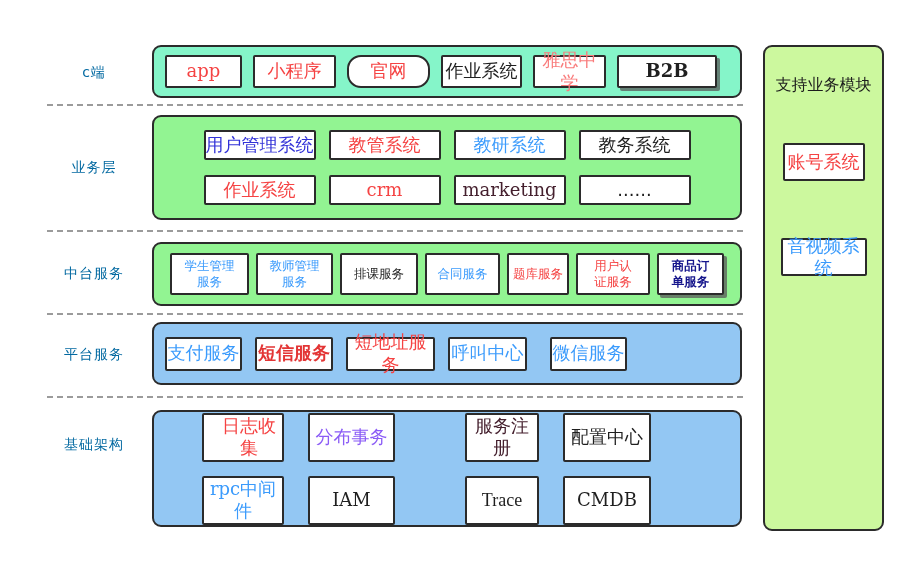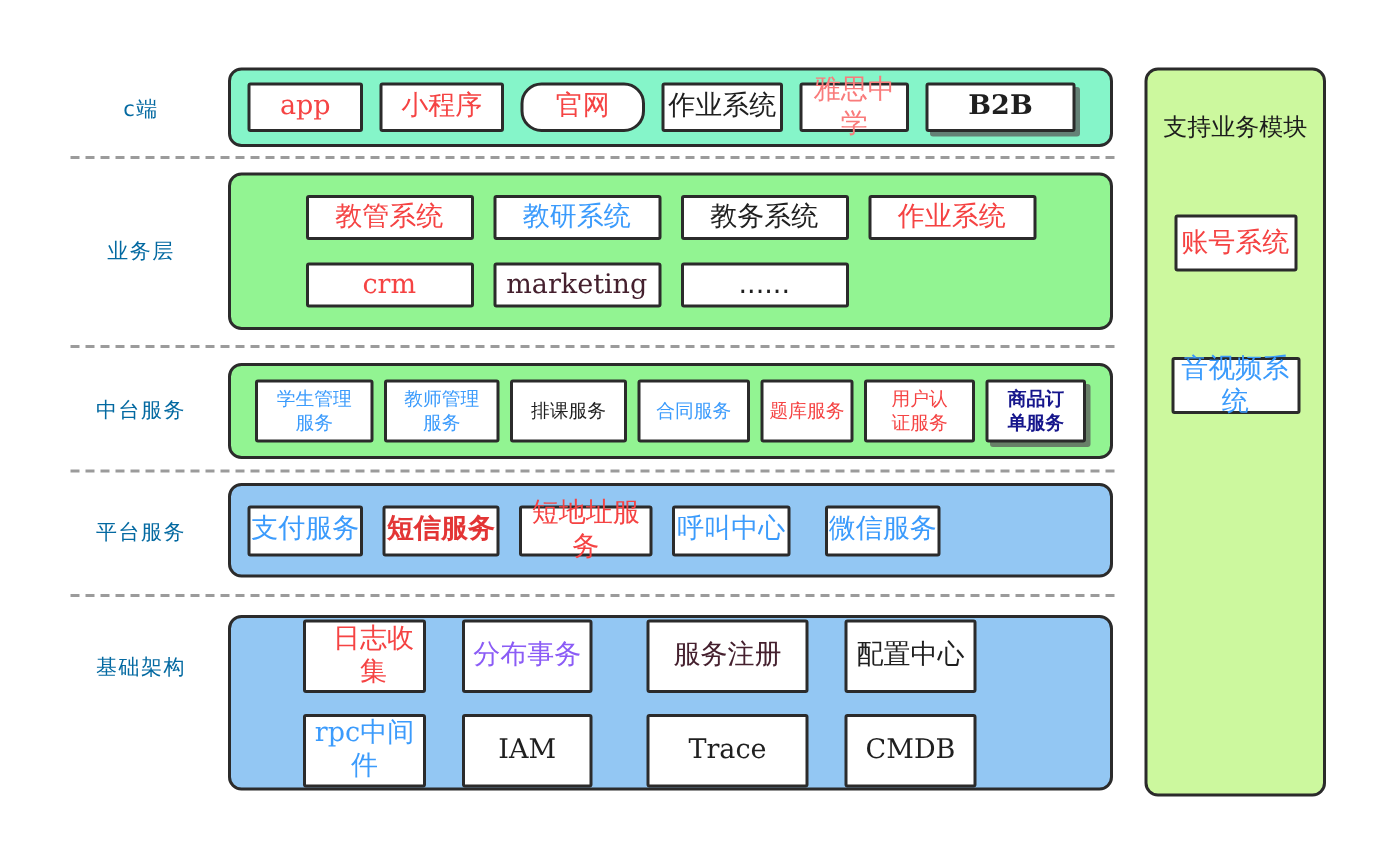--- a/index.html
+++ b/index.html
@@ -54,21 +54,21 @@
   .row3 .box:nth-child(3){ width:78px; } .row3 .box:nth-child(4){ width:75px; }
   .row3 .box:nth-child(5){ width:62px; } .row3 .box:nth-child(6){ width:74px; }
   .row3 .box:nth-child(7){ width:67px; }
 
   .row4 .box { height:34px; }
   .row4 .box:nth-child(1){ width:77px; } .row4 .box:nth-child(2){ width:78px; }
   .row4 .box:nth-child(3){ width:89px; } .row4 .box:nth-child(4){ width:79px; }
   .row4 .box:nth-child(5){ width:77px; margin-left:10px; } .row4 .box:nth-child(6){ width:77px; }
 
   .row5 .box { min-height:34px; width:100%; }
-  .row5 .box:nth-child(3), .row5 .box:nth-child(7) { width:108px; justify-self:end; }
+  .row5 .box:nth-child(3), .row5 .box:nth-child(7) { width:74px; justify-self:end;font-family:Liberation Serif, serif; }
 
   
   .sidebar {
     position:absolute; left:763px; top:45px; width:121px; height:486px; box-sizing:border-box;
     border:2.5px solid #2b2b2b; border-radius:9px;
     display:flex; flex-direction:column; align-items:center;
   }
   .sidebar-title { margin-top:28px; font-size:16px; color:#1c1c1c; }
   .sidebar .box { height:38px; }
   .sidebar .sb-0 { margin-top:47px; width:82px; }
@@ -93,20 +93,21 @@
   <section class="container row1" style="background: rgb(133, 245, 201);">
     <div class="box serif" style="color: rgb(245, 67, 67);">app</div>
     <div class="box" style="color: rgb(245, 67, 67);">小程序</div>
     <div class="box" style="color: rgb(245, 67, 67);">官网</div>
     <div class="box" style="color: rgb(31, 31, 31);">作业系统</div>
     <div class="box" style="color: rgb(249, 123, 123);">雅思中学</div>
     <div class="box serif bold shadow" style="color: rgb(31, 31, 31);">B2B</div>
   </section>
 
   <section class="container row2" style="background: rgb(146, 244, 146);">
+    <div class="box" style="color: rgb(50, 50, 216);">用户管理系统</div>
     <div class="box" style="color: rgb(245, 67, 67);">教管系统</div>
     <div class="box" style="color: rgb(59, 155, 252);">教研系统</div>
     <div class="box" style="color: rgb(31, 31, 31);">教务系统</div>
     <div class="box" style="color: rgb(245, 67, 67);">作业系统</div>
     <div class="box serif" style="color: rgb(245, 67, 67);">crm</div>
     <div class="box serif" style="color: rgb(69, 32, 46);">marketing</div>
     <div class="box" style="color: rgb(31, 31, 31);">......</div>
   </section>
 
   <section class="container row3" style="background: rgb(146, 244, 146);">

